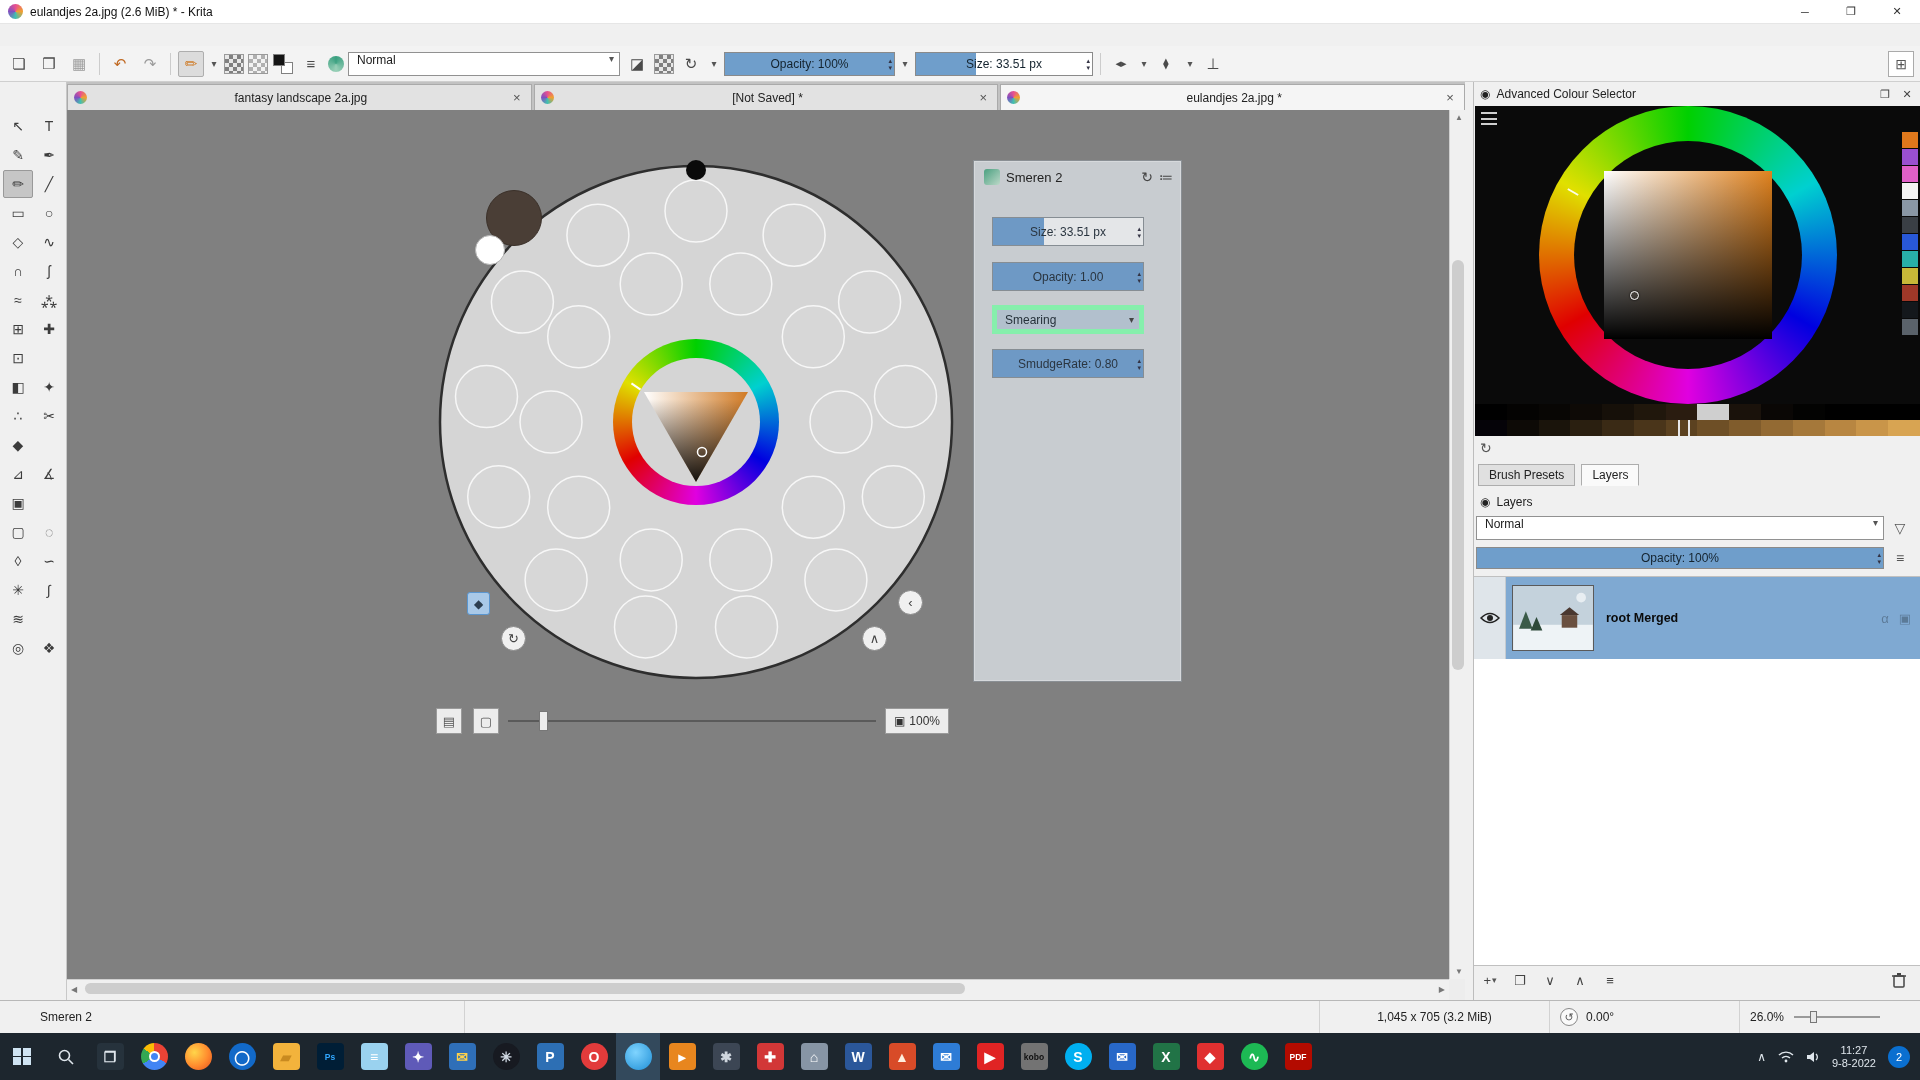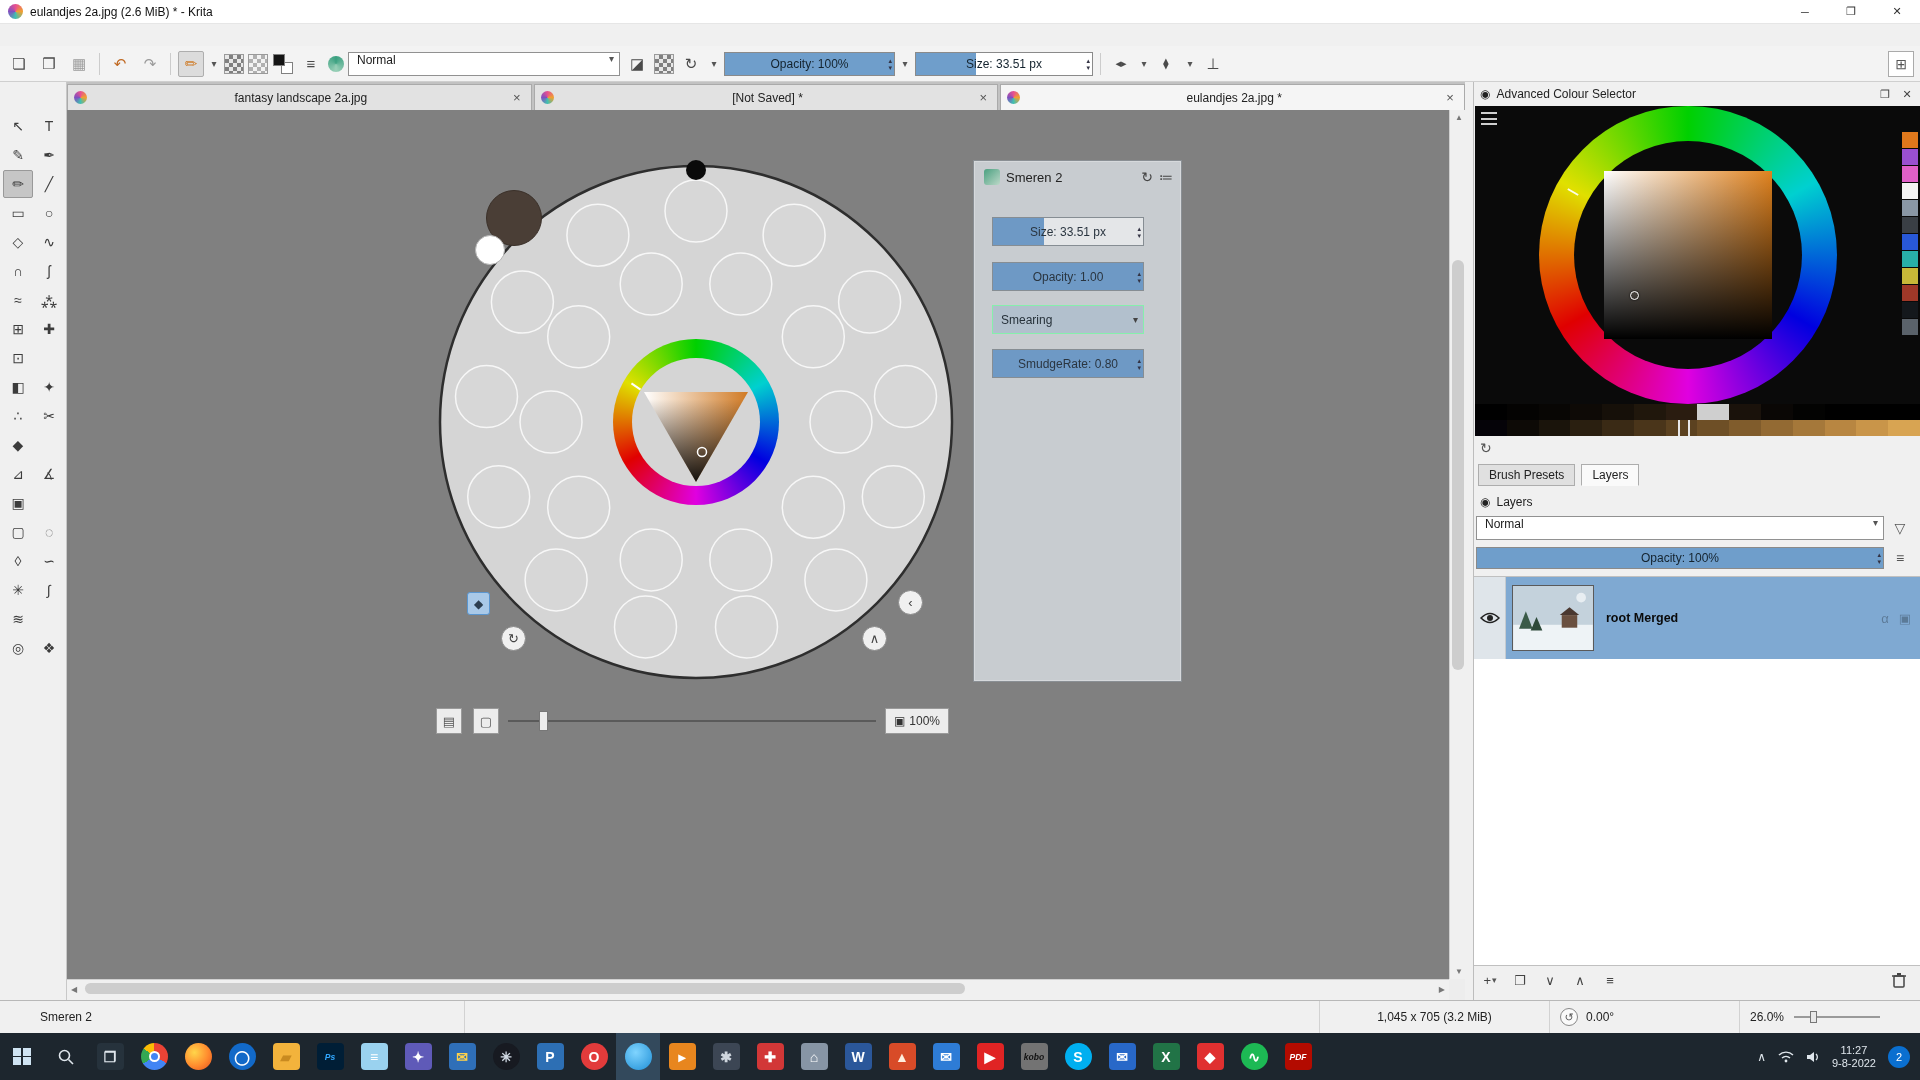--- a/index.html
+++ b/index.html
@@ -88,21 +88,21 @@
 
 
 #brush-editor{position:absolute;left:906px;top:50px;width:209px;height:522px;background:rgba(216,221,226,0.82);border:1px solid #8a8f94;box-shadow:0 0 0 1px rgba(255,255,255,0.25) inset;}
 .bp-title{display:flex;align-items:center;gap:6px;padding:8px 8px 0 10px;font-size:13px;color:#222;}
 .bp-preset-icon{width:16px;height:16px;background:linear-gradient(135deg,#4aa080,#bcd8c8);border-radius:3px;flex:none;}
 .bp-title .sp{flex:1;}
 .bp-ic{font-size:14px;color:#444;}
 .bp-ctl{position:absolute;left:18px;width:152px;height:29px;}
 .bp-ctl .spin{width:100%;height:100%;background:rgba(255,255,255,0.5);border-color:#868d93;color:#2a3540;}
 .bp-ctl .spin .fill{background:rgba(100,147,193,0.92);}
-.bp-combo{width:100%;height:100%;background:rgba(164,184,203,0.6);border:1px solid #86efac;position:relative;display:flex;align-items:center;padding:0 8px;font-size:12px;color:#26313a;}
+.bp-combo{width:100%;height:100%;background:rgba(164,184,203,0.6);border:5px solid #86efac;position:relative;display:flex;align-items:center;padding:0 8px;font-size:12px;color:#26313a;}
 .bp-combo::after{content:"▾";position:absolute;right:5px;color:#444;font-size:10px;}
 
 
 #dock{position:absolute;left:1473px;top:82px;width:447px;height:918px;background:#f0f0f0;border-left:1px solid #bdbdbd;}
 .dock-header{position:absolute;left:0;top:0;width:447px;height:24px;display:flex;align-items:center;gap:6px;padding:0 6px;font-size:12px;color:#222;}
 .dock-hbtn{margin-left:0;font-size:11px;color:#444;width:16px;text-align:center;}
 .dock-header .sp{flex:1;}
 #acs-black{position:absolute;left:1px;top:24px;width:445px;height:298px;background:#0a0a0a;}
 .hamburger{position:absolute;left:6px;top:6px;width:16px;height:13px;border-top:2px solid #cfcfcf;border-bottom:2px solid #cfcfcf;}
 .hamburger::after{content:"";display:block;margin-top:3.5px;border-top:2px solid #cfcfcf;}
@@ -148,21 +148,21 @@
 .sb-slider .h{position:absolute;left:16px;top:-5px;width:7px;height:12px;background:#e8e8e8;border:1px solid #777;}
 
 
 #taskbar{position:absolute;left:0;top:1033px;width:1920px;height:47px;background:#1d262e;display:flex;align-items:center;}
 .tb-cell{width:44px;height:47px;display:flex;align-items:center;justify-content:center;flex:none;}
 .tb-cell.active{background:rgba(120,180,230,0.25);}
 .win-logo{display:grid;grid-template-columns:8px 8px;grid-template-rows:8px 8px;gap:1.5px;}
 .win-logo span{background:#cfe3f2;}
 .tb-icon{width:27px;height:27px;border-radius:4px;display:flex;align-items:center;justify-content:center;font-size:14px;font-weight:bold;color:#fff;position:relative;}
 .tb-icon.round{border-radius:50%;}
-.tb-icon.small{font-size:8.5px;letter-spacing:0;font-style:italic;}
+.tb-icon.small{font-size:8.5px;letter-spacing:0;}
 .tb-dot{position:absolute;width:11px;height:11px;border-radius:50%;border:2.5px solid #fff;}
 #tray{margin-left:auto;display:flex;align-items:center;gap:12px;padding-right:10px;color:#dfe6ec;}
 .tray-ic{font-size:12px;color:#dfe6ec;display:flex;align-items:center;}
 #tray-time{text-align:center;font-size:11px;line-height:13px;}
 #tray-badge{width:22px;height:22px;border-radius:50%;background:#0a6fd0;color:#fff;font-size:11px;display:flex;align-items:center;justify-content:center;}
 </style>
 </head>
 <body>
 
 <div id="screen">

